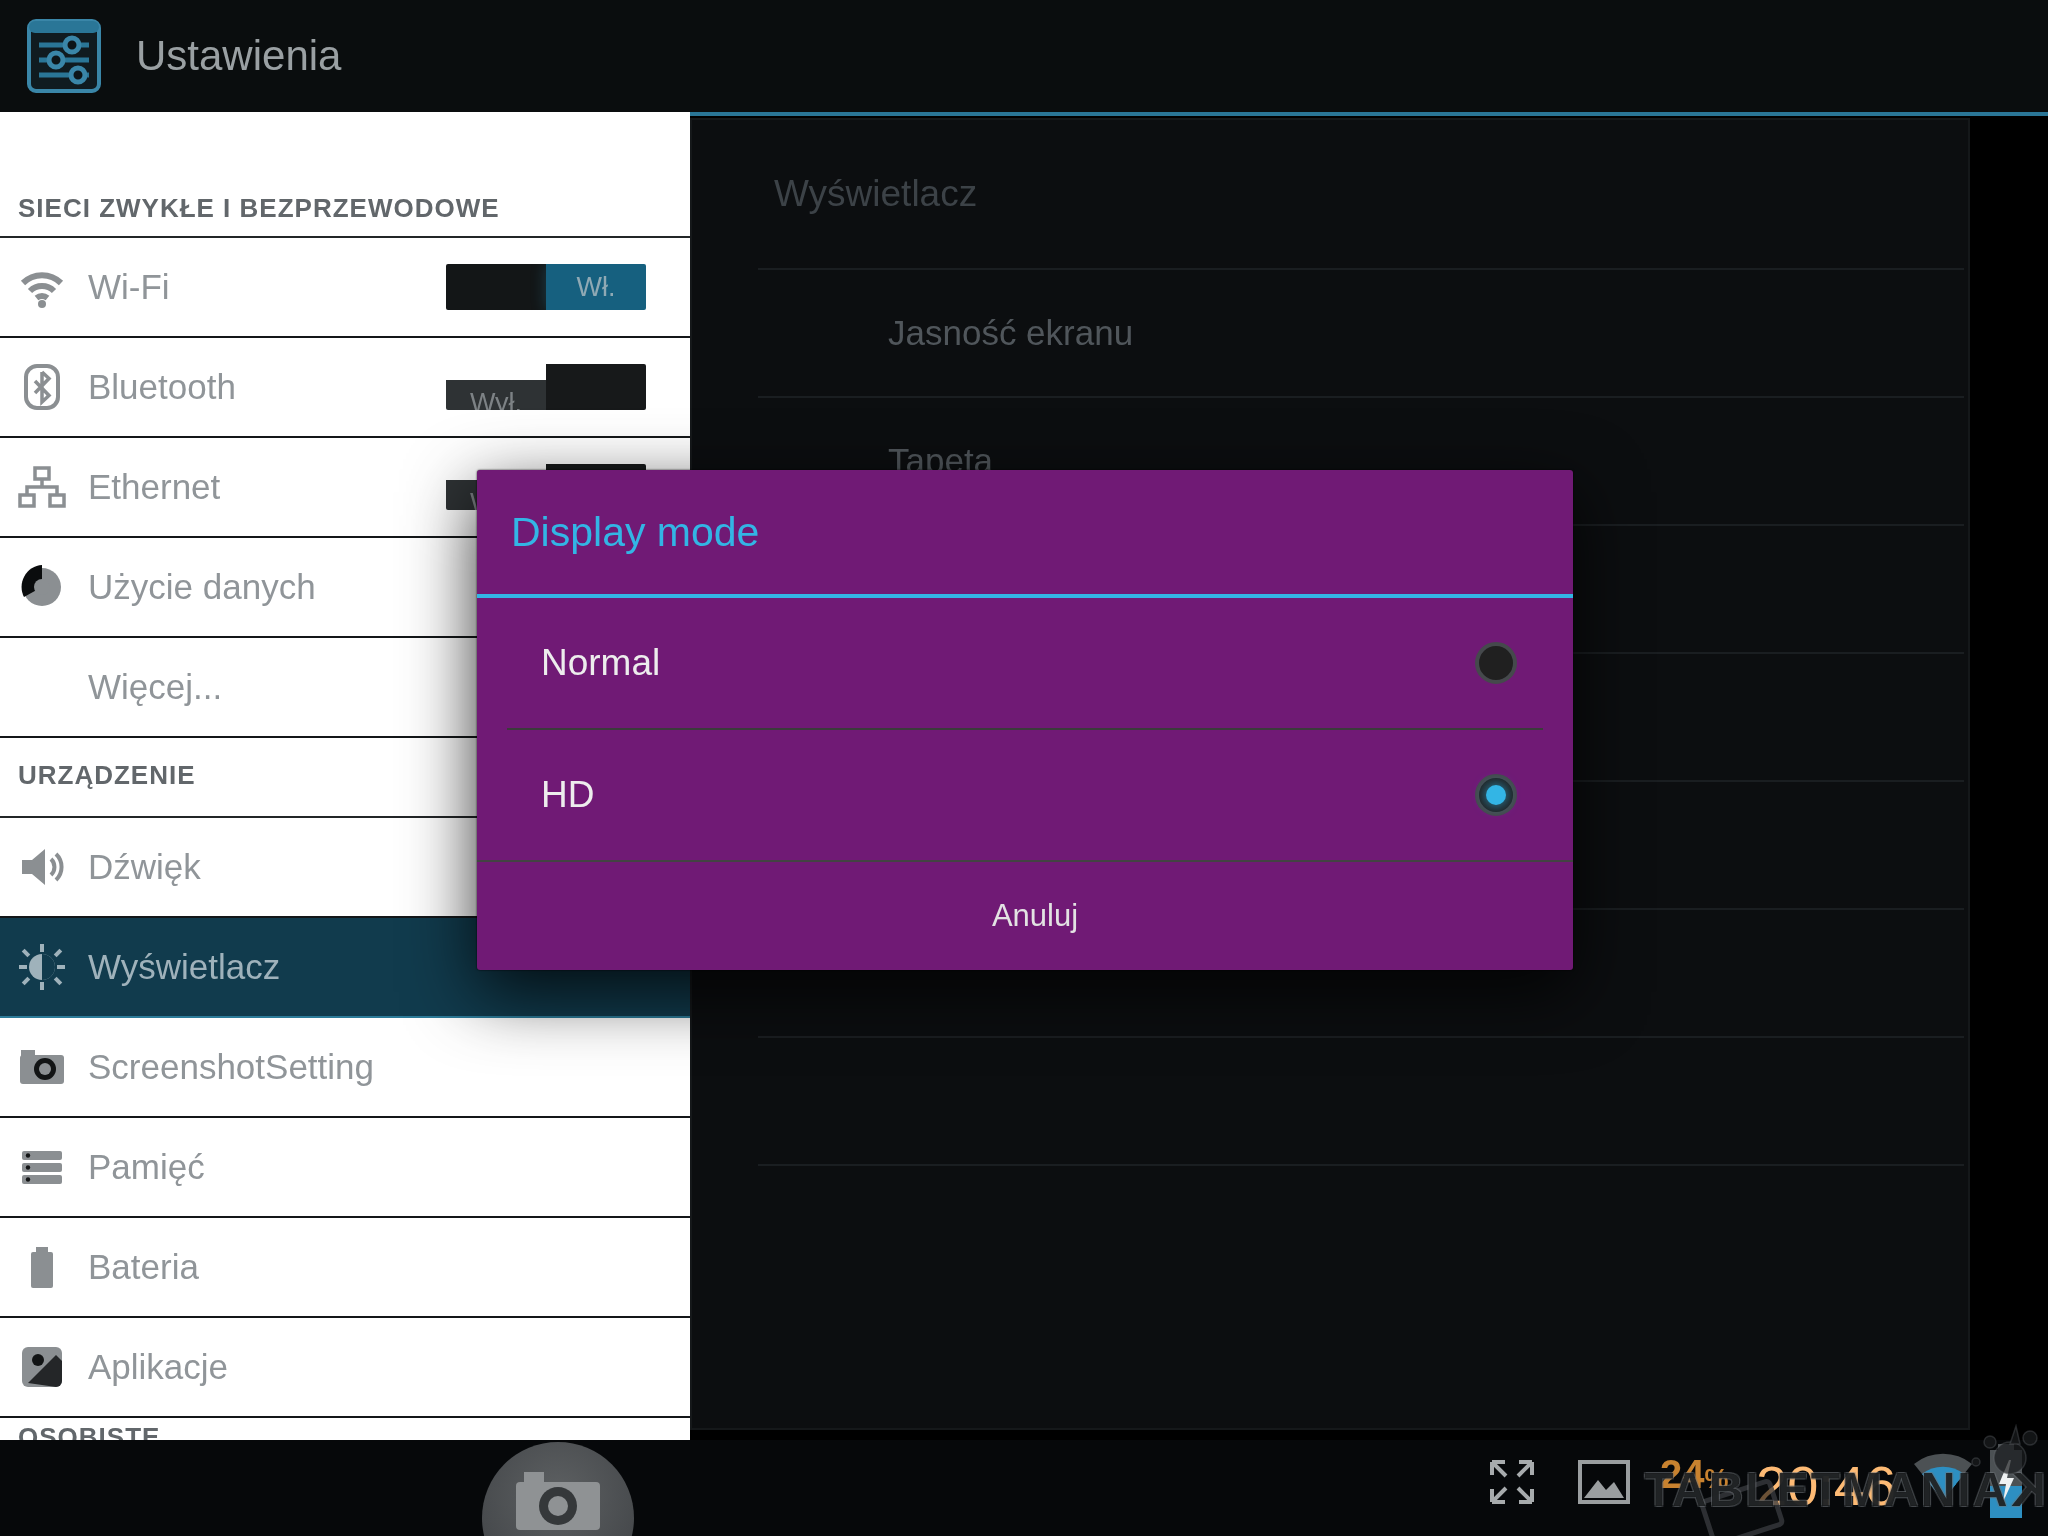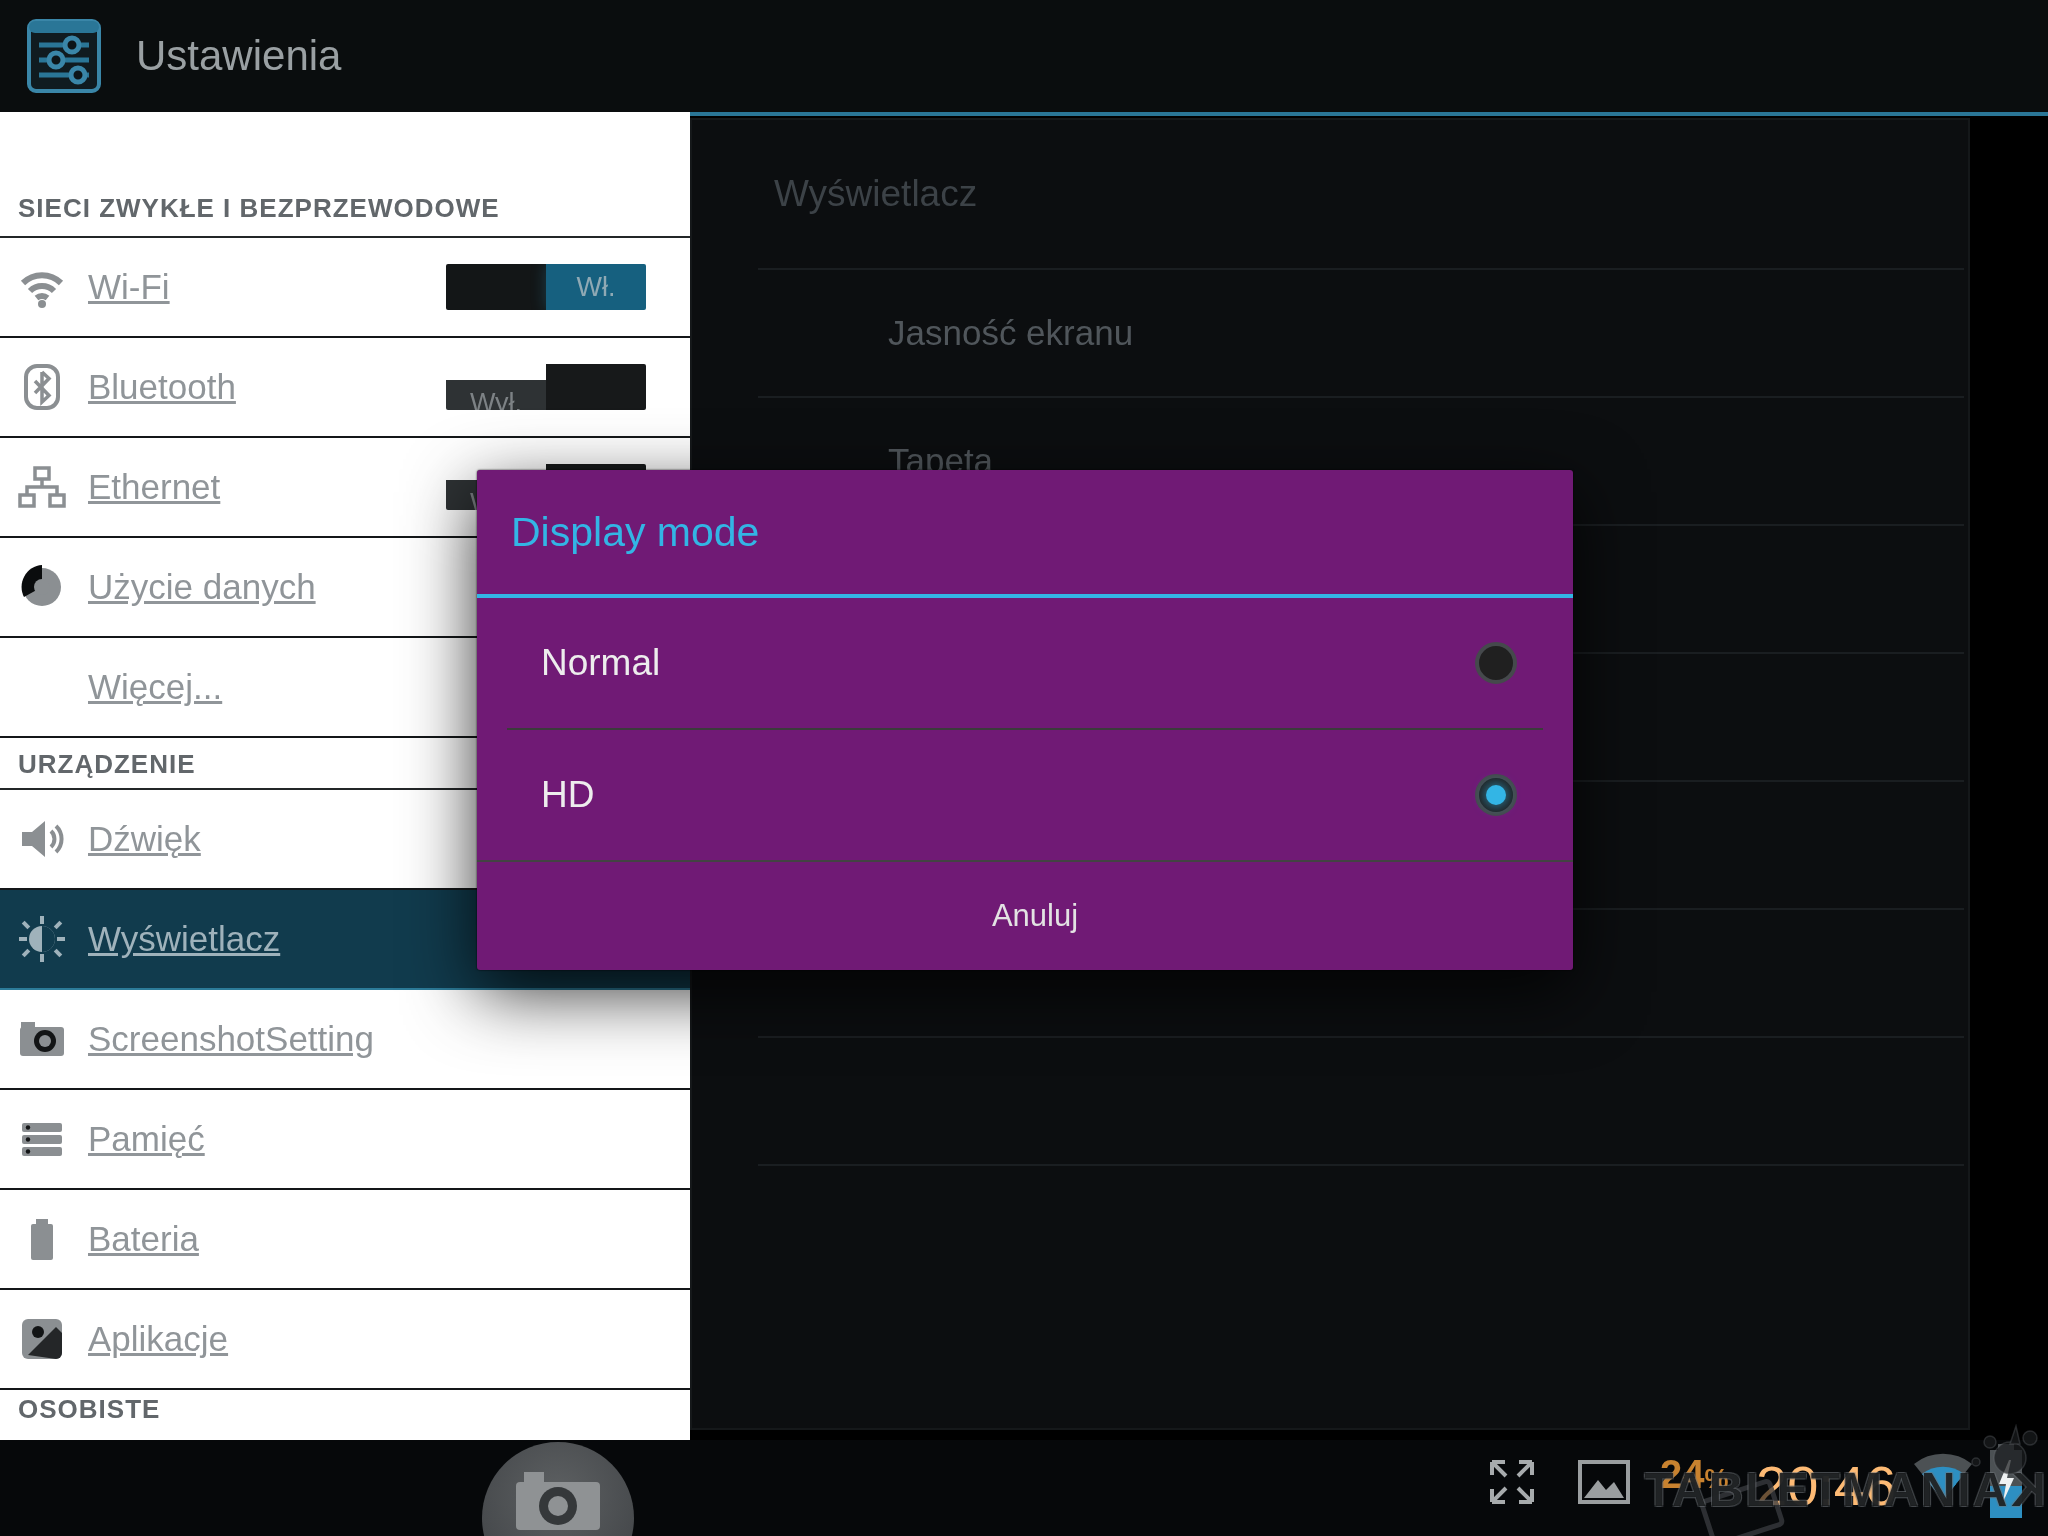--- a/index.html
+++ b/index.html
@@ -11,27 +11,27 @@
           border-bottom:4px solid #2a7697;display:flex;align-items:center;}
   .app-icon{width:76px;height:76px;margin-left:26px;}
   .topbar-title{margin-left:34px;font-size:42px;color:#9aa0a3;}
 
   
   .sidebar{position:absolute;left:0;top:112px;width:690px;height:1328px;background:#ffffff;overflow:hidden;}
   .side-header{display:flex;align-items:flex-end;padding:0 0 12px 18px;
                font-size:26px;font-weight:bold;letter-spacing:1px;color:#62676b;
                border-bottom:2px solid #232628;box-sizing:border-box;}
   .side-header.tall{height:126px;}
-  .side-header.mid{height:52px;padding-bottom:8px;}
+  .side-header.mid{height:80px;padding-bottom:25px;}
   .side-header.cut{height:60px;align-items:flex-start;padding-top:4px;border-bottom:none;}
   .side-item{position:relative;height:100px;display:flex;align-items:center;padding-left:18px;
              border-bottom:2px solid #141719;box-sizing:border-box;}
   .side-item .icn{width:48px;height:48px;margin-right:22px;flex:0 0 auto;}
   .side-item .icn.empty{visibility:hidden;}
-  .side-label{font-size:35px;color:#909599;text-decoration:underline;}
+  .side-label{font-size:35px;color:#909599;}
   .side-item.selected{background:#113b4d;border-bottom:2px solid #2c7b99;}
   .side-item.selected .side-label{color:#9fb2bb;}
 
   
   .switch{position:absolute;right:44px;top:50%;transform:translateY(-50%);
           width:200px;height:46px;display:flex;border-radius:2px;overflow:hidden;}
   .switch .half{width:100px;height:100%;display:flex;align-items:center;justify-content:center;
                 font-size:27px;}
   .switch.on .half.track{background:#131617;}
   .switch.on .half.thumb{background:#16607f;color:#8fa9b4;box-shadow:0 0 14px rgba(51,181,229,.25);}

